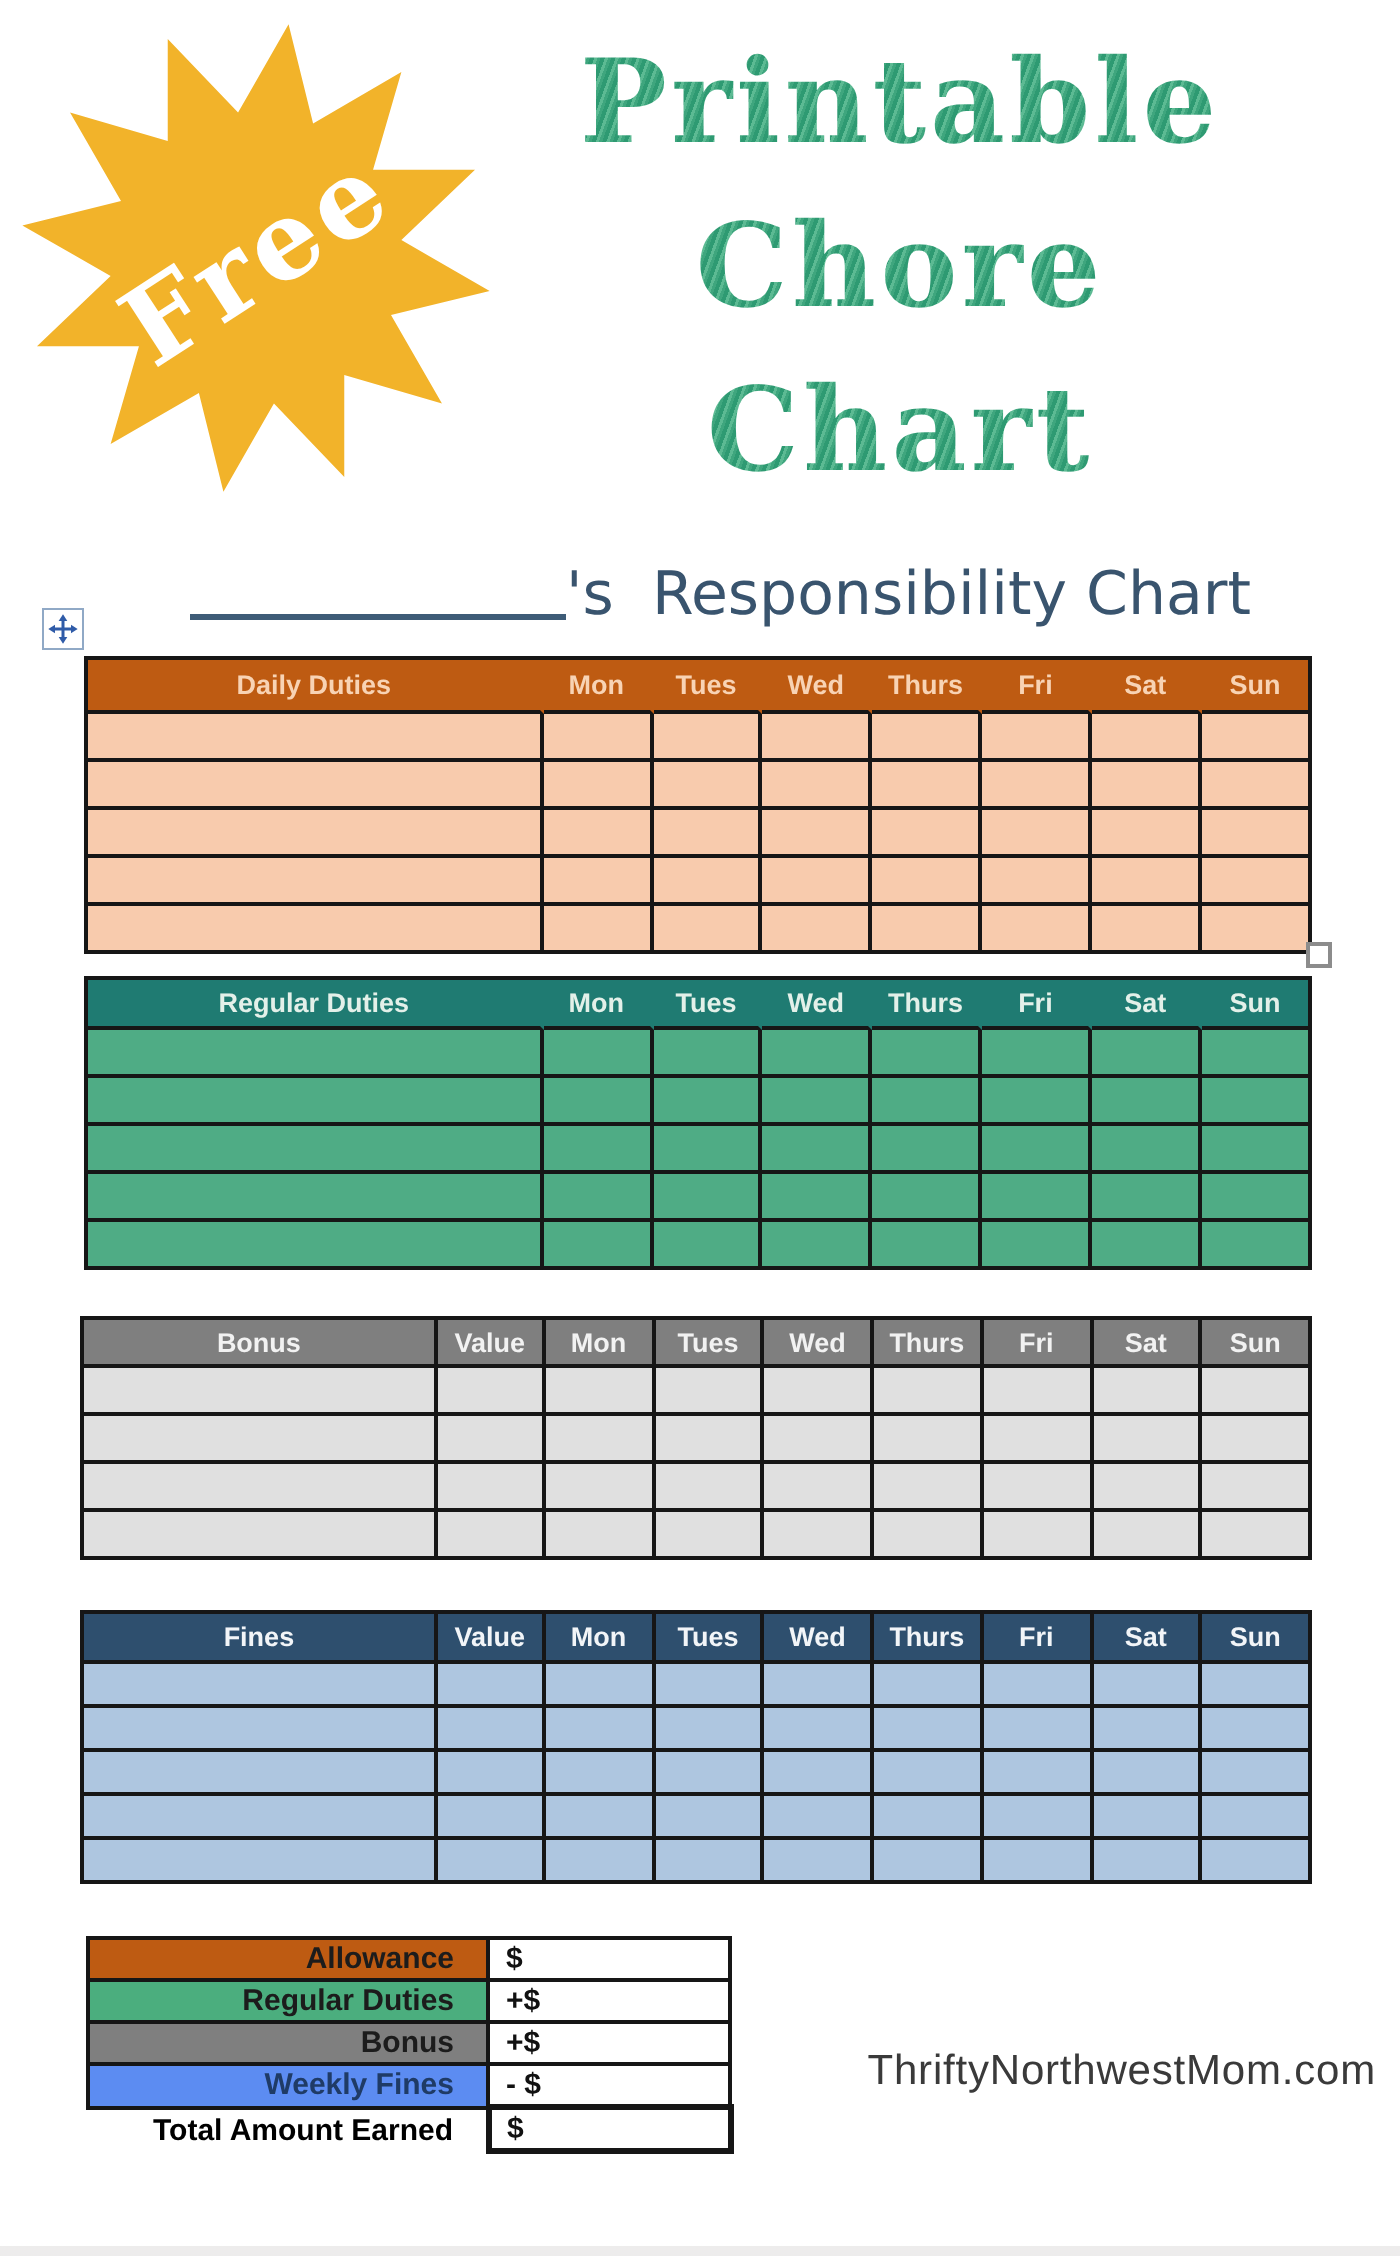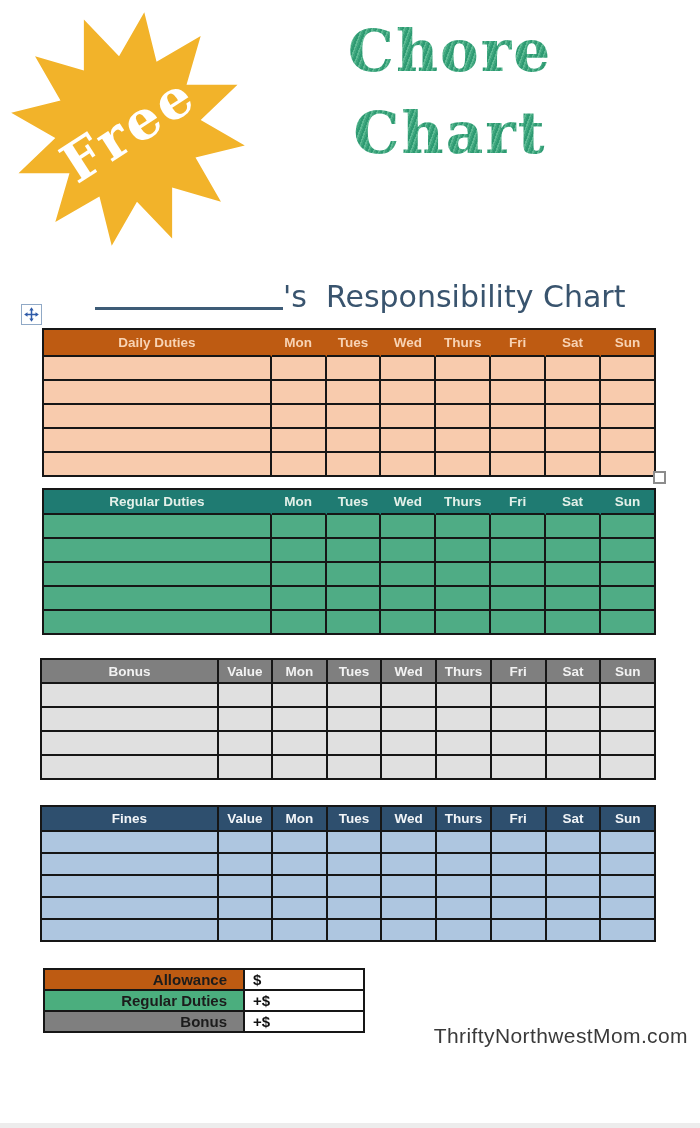--- a/index.html
+++ b/index.html
@@ -97,20 +97,21 @@
 <body>
 
 <div class="page" id="page">
 
   <div class="badge">
     <div class="star"></div>
     <span class="free-text">Free</span>
   </div>
 
   <div class="title">
+    <div class="title-line">Printable</div>
     <div class="title-line">Chore</div>
     <div class="title-line">Chart</div>
   </div>
 
   <div class="heading">
     <span class="blank-line"></span><span class="heading-text">'s  Responsibility Chart</span>
   </div>
 
   <div class="move-handle">
     <svg width="15" height="15" viewBox="0 0 18 18">
@@ -443,17 +444,25 @@
           <td class="s-value">$</td>
         </tr>
         <tr>
           <td class="s-label" style="background: rgb(75, 174, 126); color: rgb(28, 28, 28);">Regular Duties</td>
           <td class="s-value">+$</td>
         </tr>
         <tr>
           <td class="s-label" style="background: rgb(127, 127, 127); color: rgb(28, 28, 28);">Bonus</td>
           <td class="s-value">+$</td>
         </tr>
+        <tr>
+          <td class="s-label" style="background: rgb(92, 140, 242); color: rgb(31, 59, 102);">Weekly Fines</td>
+          <td class="s-value">- $</td>
+        </tr>
+        <tr class="total">
+          <td class="s-label" style="color: rgb(0, 0, 0);">Total Amount Earned</td>
+          <td class="s-value">$</td>
+        </tr>
       </tbody>
     </table>
 
   <div class="footer">ThriftyNorthwestMom.com</div>
 </div>
 
 </body></html>

